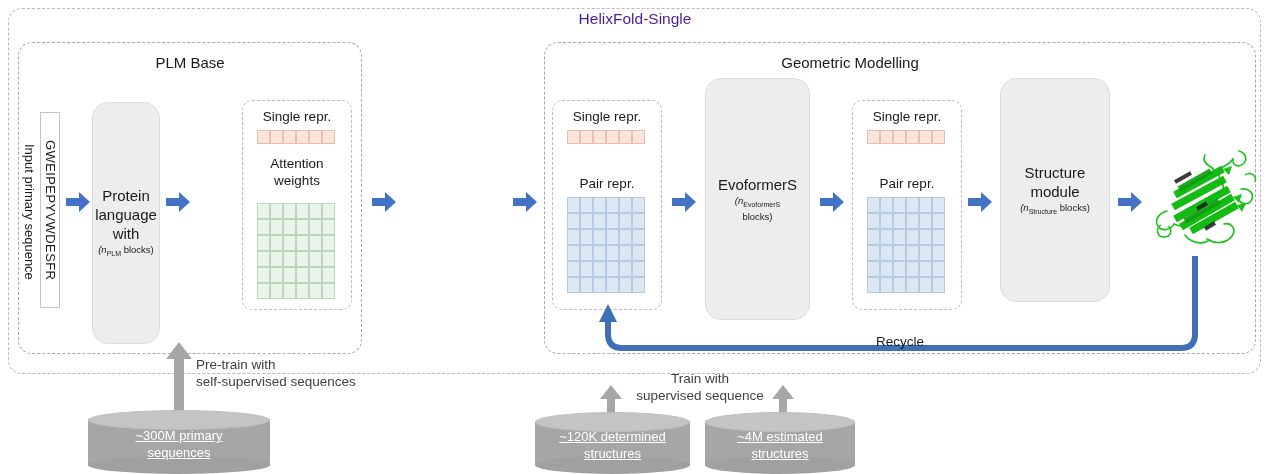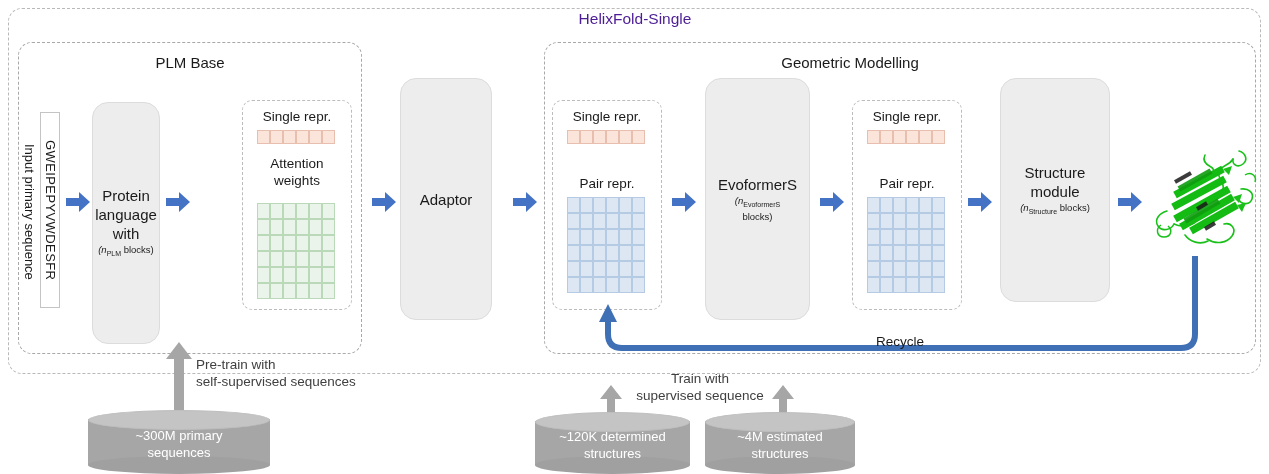--- a/index.html
+++ b/index.html
@@ -48,21 +48,21 @@
   .seqlabel{font-size:13px;color:#1a1a1a;}
 
   
   .cyl{position:absolute;}
   .cyl-body{position:absolute;left:0;right:0;background:#a6a6a6;}
   .cyl-top{position:absolute;left:0;right:0;height:18px;border-radius:50%;
            background:#c4c4c4;border:1px solid #bdbdbd;}
   .cyl-bot{position:absolute;left:0;right:0;height:18px;border-radius:50%;
            background:#a0a0a0;}
   .cyl-text{position:absolute;left:0;right:0;color:#ffffff;font-size:13px;
-            line-height:17px;text-align:center;}
+            line-height:17px;text-align:center;text-decoration:underline;}
 
   
   .greyarrow{display:block;}
   .trainlabel{font-size:13.5px;line-height:17px;color:#404040;}
 
   .recycle-label{font-size:13.5px;color:#1a1a1a;}
 </style>
 </head>
 <body>
 
@@ -170,23 +170,20 @@
       <div class="cell attn-cell" style="width:13px;height:16px;"></div>
     </div>
   </div>
 
   <div class="abs" style="left:372px;top:192px;width:24px;height:20px;">
     <svg class="bluearrow" width="24" height="20" viewBox="0 0 24 20" aria-hidden="true">
       <path d="M0 6 H13 V0 L24 10 L13 20 V14 H0 Z" fill="#4472c4"></path>
     </svg>
   </div>
 
-  <div class="abs module" style="left:400px;top:78px;width:92px;height:242px;">
-    <div class="module-label">Adaptor</div>
-  </div>
 
   <div class="abs" style="left:513px;top:192px;width:24px;height:20px;">
     <svg class="bluearrow" width="24" height="20" viewBox="0 0 24 20" aria-hidden="true">
       <path d="M0 6 H13 V0 L24 10 L13 20 V14 H0 Z" fill="#4472c4"></path>
     </svg>
   </div>
 
   <div class="abs dashed-mid" style="left:544px;top:42px;width:712px;height:312px;"></div>
   <div class="abs title-sec" style="left:700px;top:54px;width:300px;height:20px;">Geometric Modelling</div>
 

